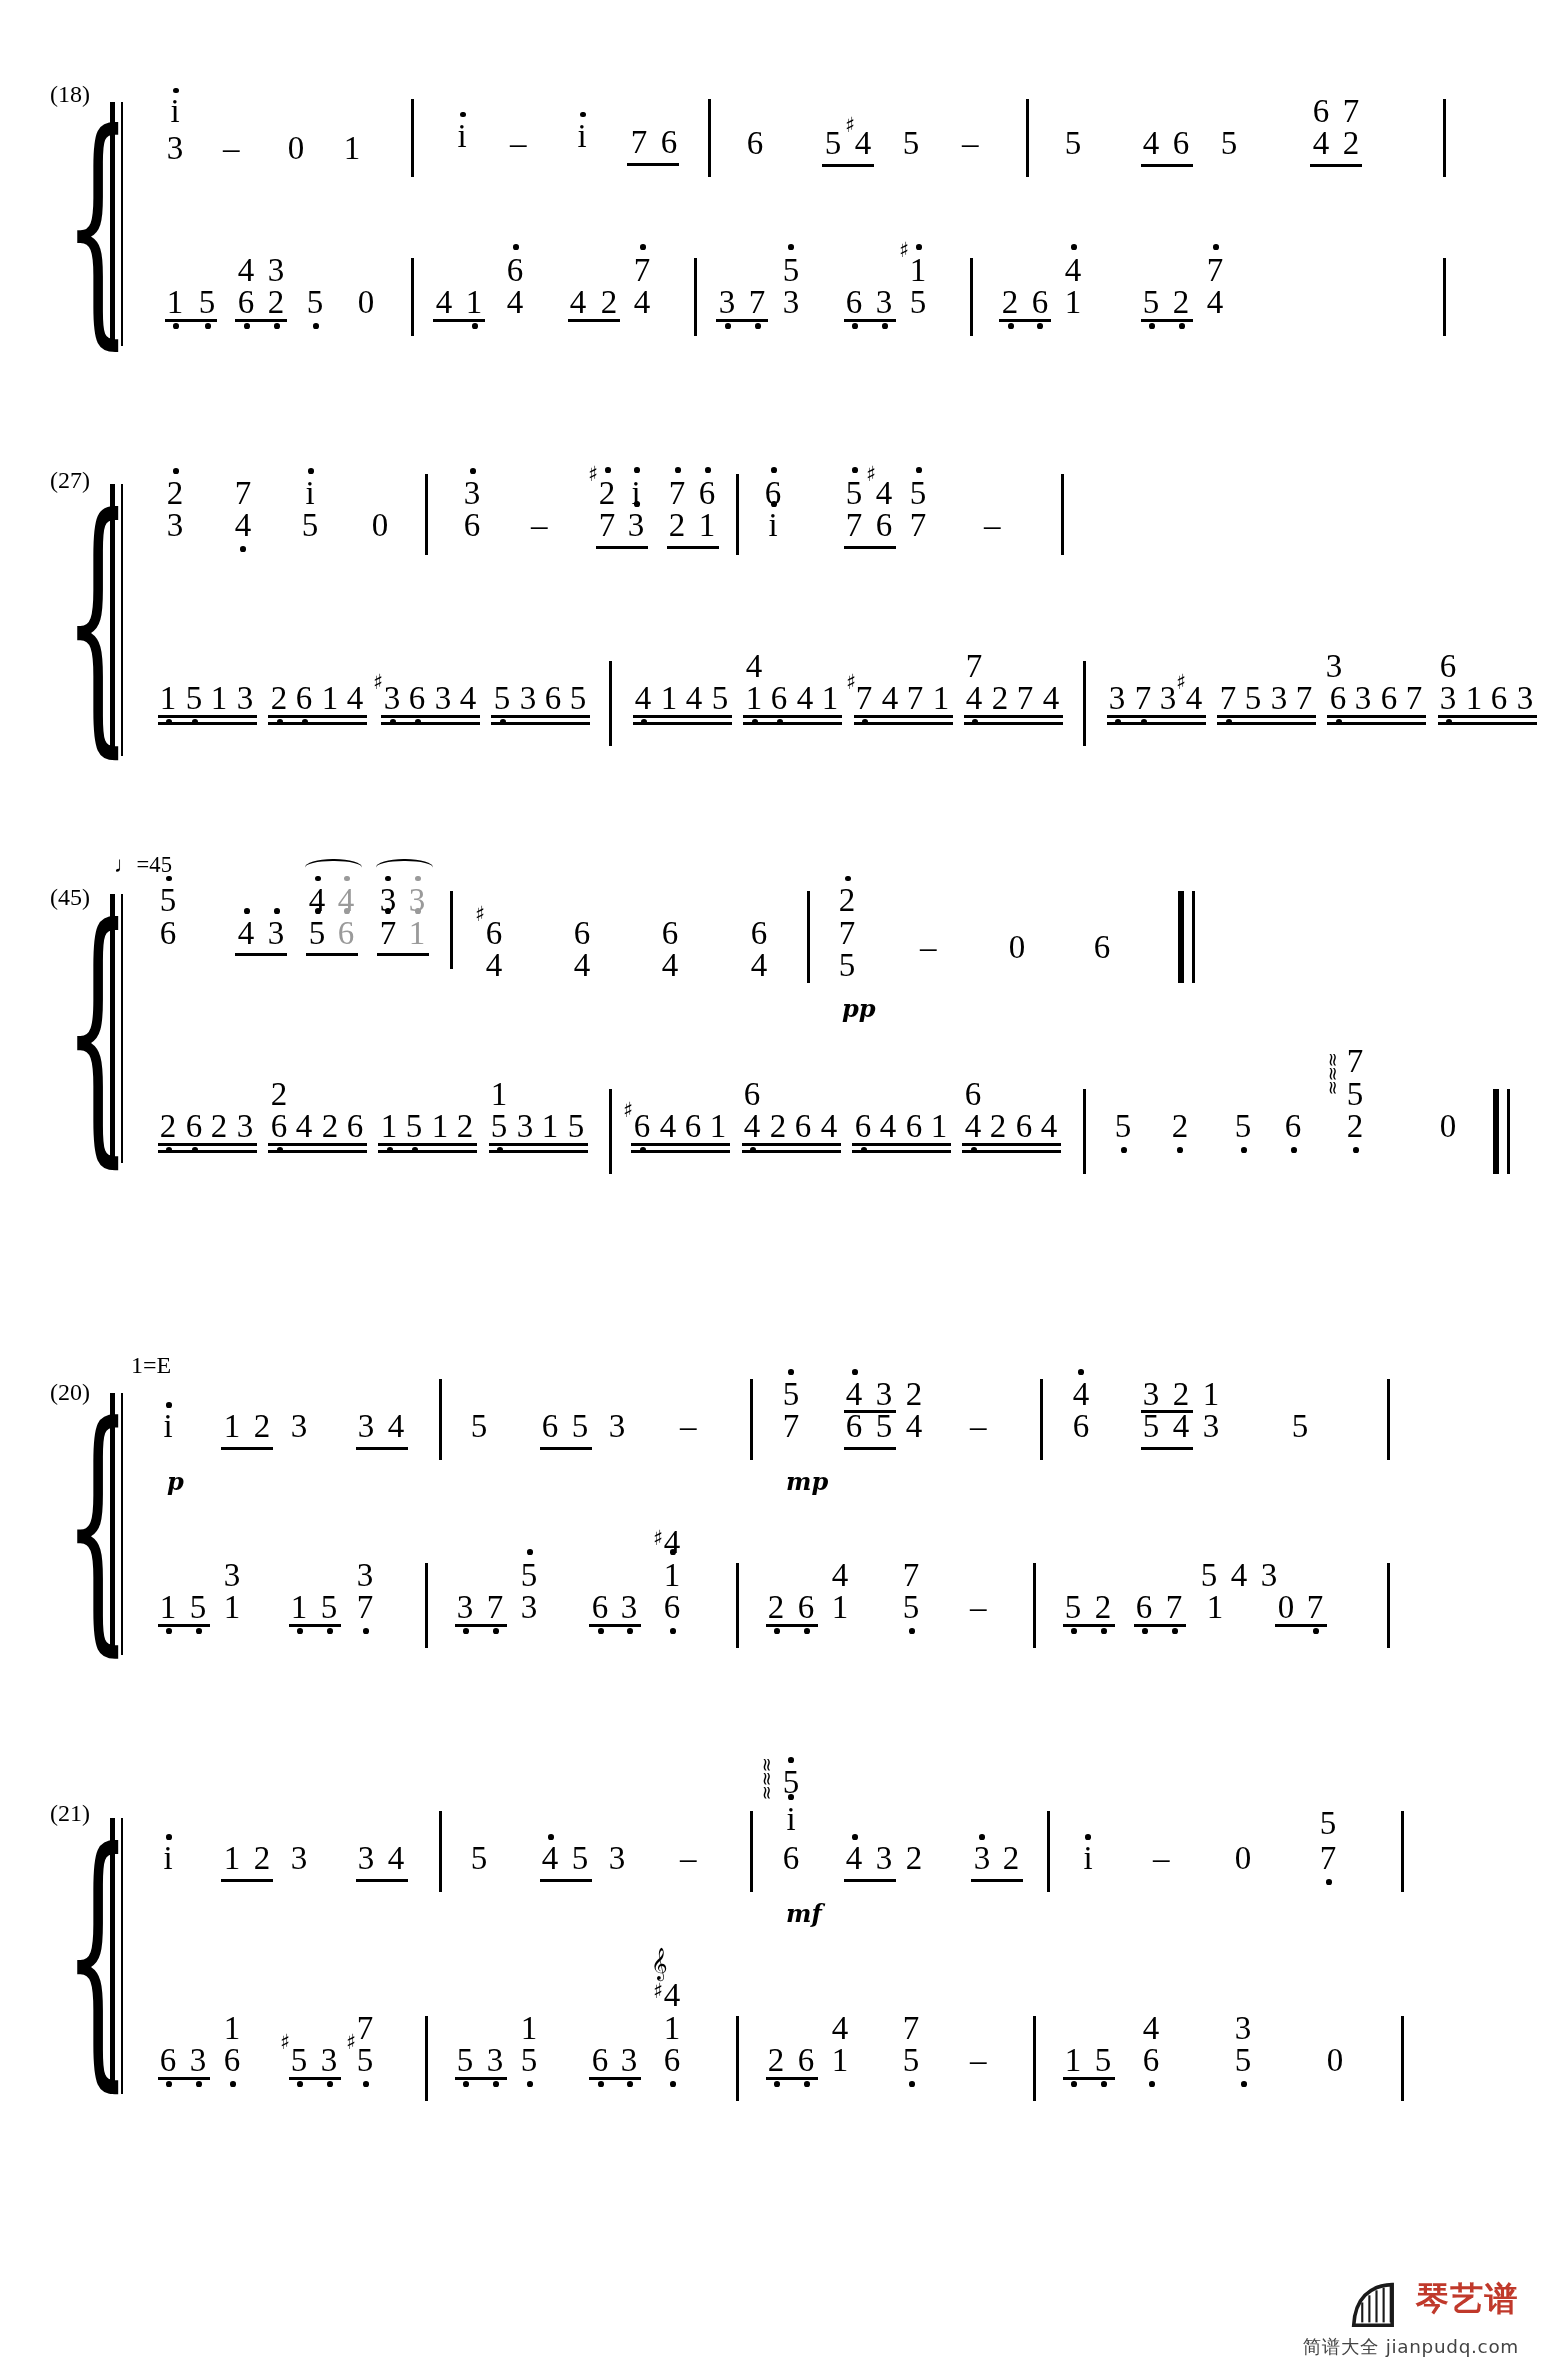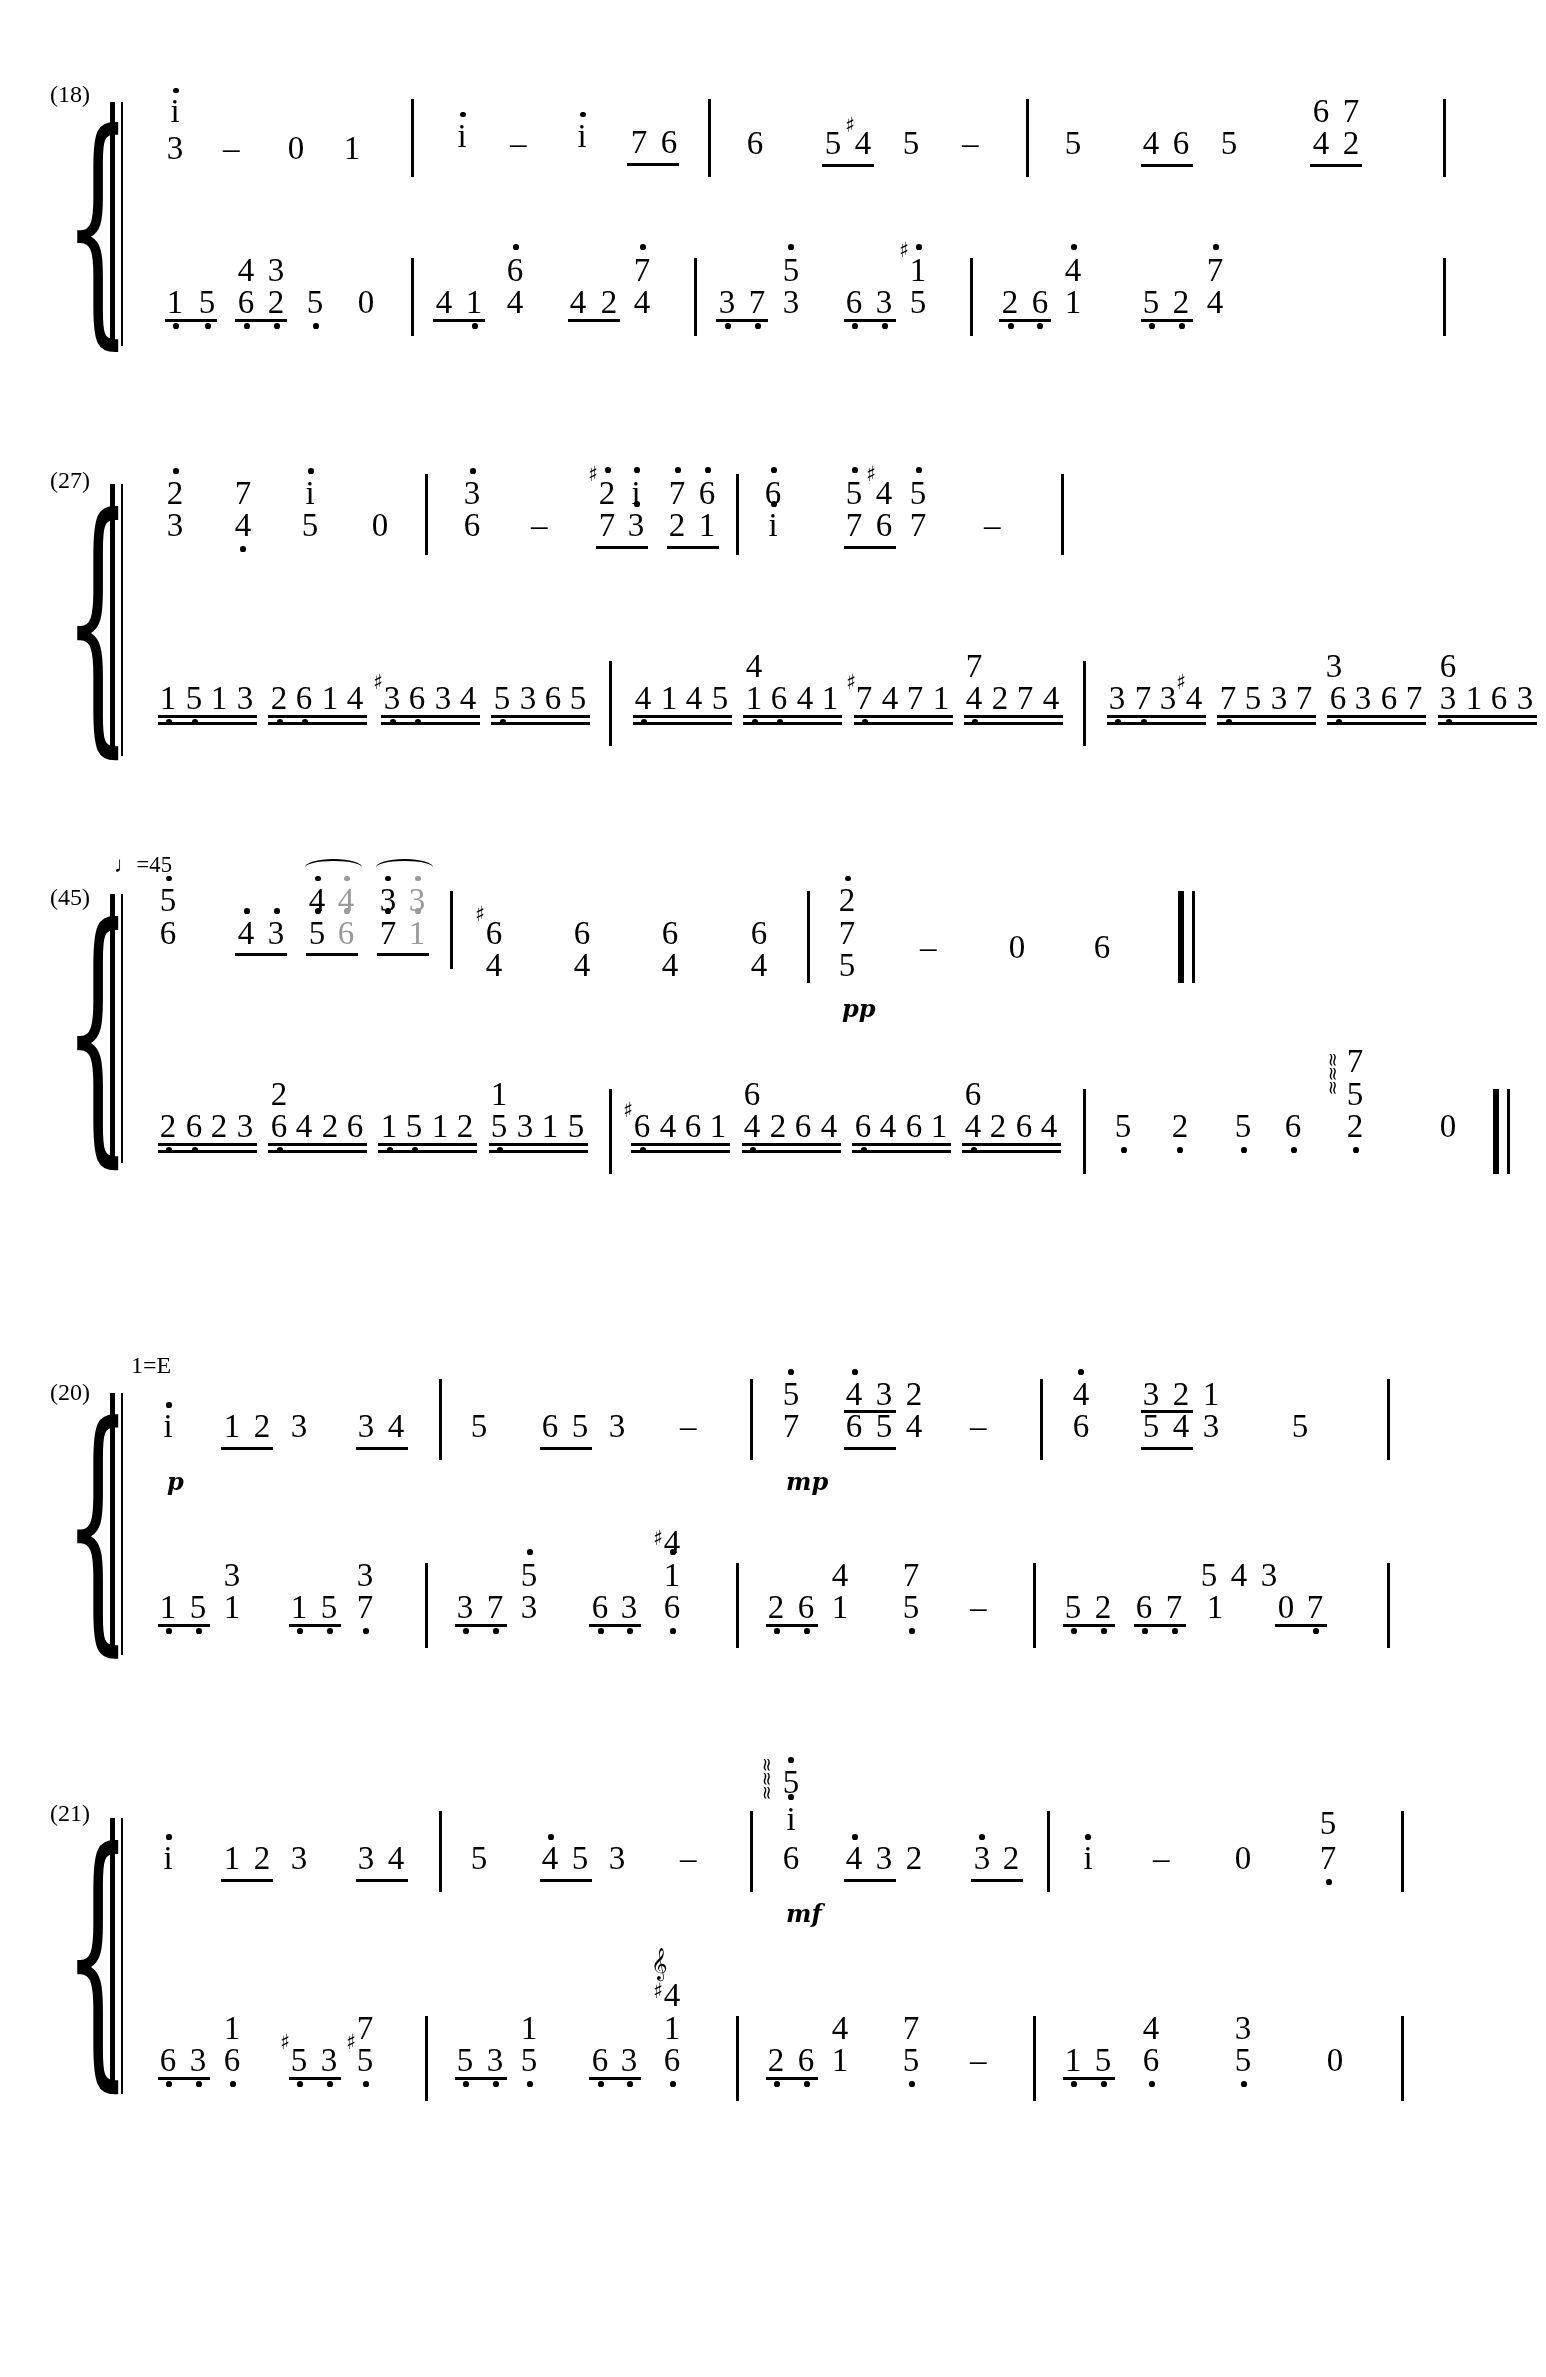--- a/index.html
+++ b/index.html
@@ -859,15 +859,34 @@
       <span class="note" style="left:1011px;top:28px;">6</span>
       <span class="dot-dn" style="left:1021px;top:65px;"></span>
       <span class="note" style="left:1103px;top:-4.2px;">3</span>
       <span class="note" style="left:1103px;top:28px;">5</span>
       <span class="dot-dn" style="left:1113px;top:65px;"></span>
       <span class="note" style="left:1195px;top:28px;">0</span>
       <div class="barline" style="left:1273px;top:0px;height:85px;"></div>
     </div>
   </div>
 
+  <div class="watermark">
+    <div>
+      <span class="wm-harp">
+        <svg width="57" height="50" viewBox="0 0 80 70">
+          <path d="M8 62 C 10 25, 30 6, 62 5 L 62 62 Z" fill="none" stroke="#1a1a1a" stroke-width="5"></path>
+          <line x1="20" y1="58" x2="20" y2="30" stroke="#1a1a1a" stroke-width="3"></line>
+          <line x1="30" y1="58" x2="30" y2="20" stroke="#1a1a1a" stroke-width="3"></line>
+          <line x1="40" y1="58" x2="40" y2="13" stroke="#1a1a1a" stroke-width="3"></line>
+          <line x1="50" y1="58" x2="50" y2="9" stroke="#1a1a1a" stroke-width="3"></line>
+          <line x1="60" y1="58" x2="60" y2="6" stroke="#1a1a1a" stroke-width="3"></line>
+        </svg>
+      </span>
+      <span class="wm-title">琴艺谱</span>
+    </div>
+    <div class="wm-sub">
+      <span>简谱大全</span>
+      <span>jianpudq.com</span>
+    </div>
+  </div>
 
 </div>
 
 
 </body></html>

